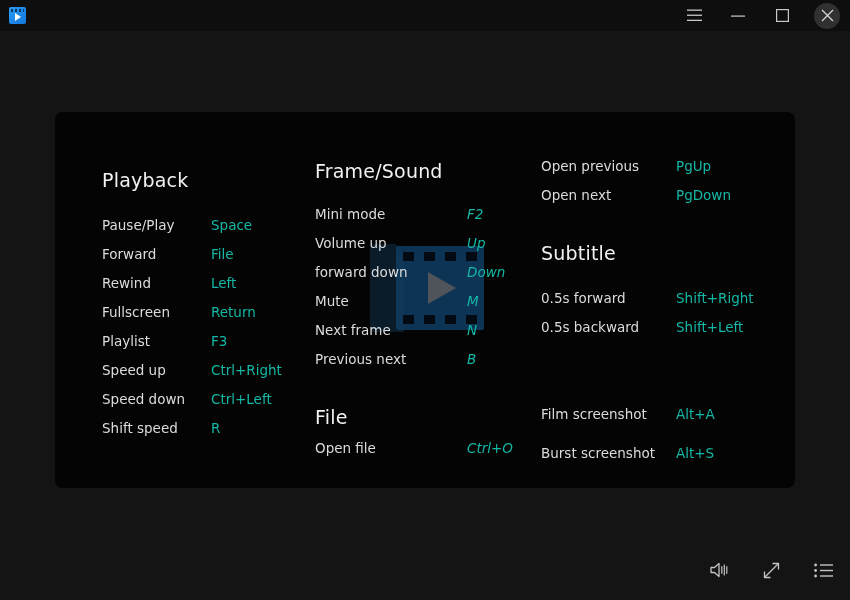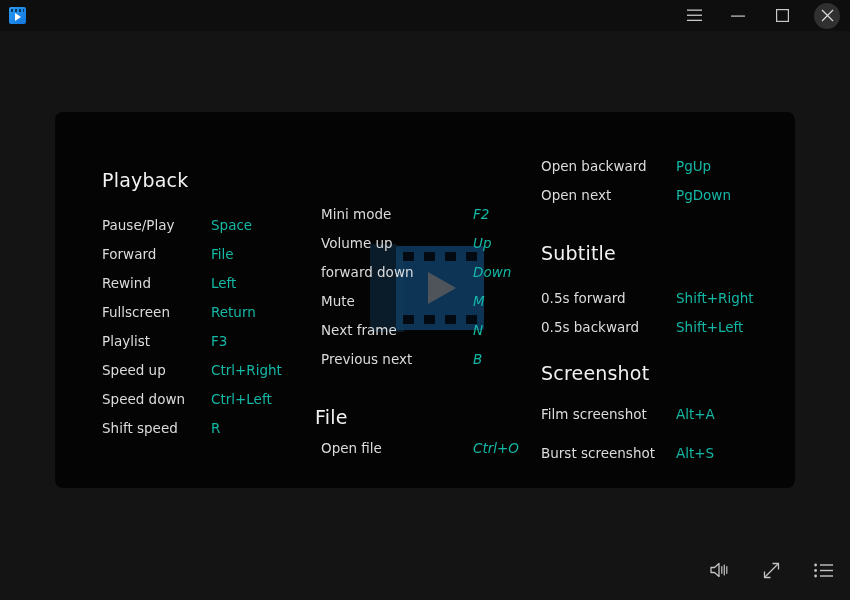--- a/index.html
+++ b/index.html
@@ -126,21 +126,21 @@
   .row .action { white-space: nowrap; }
   .row .keys { color: #14b8a6; white-space: nowrap; }
 
   
   .col-1 .section-title { position: absolute; left: 47px; top: 48px; }
   .col-1 .row { position: absolute; left: 47px; }
   .col-1 .row .keys { position: absolute; left: 109px; }
 
   
   .col-2 .section-title { position: absolute; left: 2px; top: 48px; }
-  .col-2 .row { position: absolute; left: 8px; justify-content: center; }
+  .col-2 .row { position: absolute; left: 2px; justify-content: center; }
   .col-2 .row .keys { position: absolute; left: 152px; font-style: italic; }
 
   
   .col-3 .section-title { position: absolute; left: 0px; }
   .col-3 .row { position: absolute; left: 0px; }
   .col-3 .row .keys { position: absolute; left: 135px; }
 
   
   .controlbar {
     position: absolute;
@@ -261,20 +261,21 @@
         <span class="action">Speed down</span>
         <span class="keys">Ctrl+Left</span>
       </div>
       <div class="row" style="top:299px">
         <span class="action">Shift speed</span>
         <span class="keys">R</span>
       </div>
     </div>
 
     <div class="col col-2">
+      <div class="section-title">Frame/Sound</div>
 
       <div class="row" style="top:94px">
         <span class="action">Mini mode</span>
         <span class="keys">F2</span>
       </div>
       <div class="row" style="top:123px">
         <span class="action">Volume up</span>
         <span class="keys">Up</span>
       </div>
       <div class="row" style="top:152px">
@@ -296,39 +297,38 @@
 
       <div class="section-title" style="position:absolute;left:2px;top:294px">File</div>
       <div class="row" style="top:328px">
         <span class="action">Open file</span>
         <span class="keys">Ctrl+O</span>
       </div>
     </div>
 
     <div class="col col-3">
       <div class="row" style="top:46px">
-        <span class="action">Open backward</span>
+        <span class="action">Open previous</span>
         <span class="keys">PgUp</span>
       </div>
       <div class="row" style="top:75px">
         <span class="action">Open next</span>
         <span class="keys">PgDown</span>
       </div>
 
       <div class="section-title" style="top:130px">Subtitle</div>
       <div class="row" style="top:178px">
         <span class="action">0.5s forward</span>
         <span class="keys">Shift+Right</span>
       </div>
       <div class="row" style="top:207px">
         <span class="action">0.5s backward</span>
         <span class="keys">Shift+Left</span>
       </div>
 
-      <div class="section-title" style="top:250px">Screenshot</div>
       <div class="row" style="top:294px">
         <span class="action">Film screenshot</span>
         <span class="keys">Alt+A</span>
       </div>
       <div class="row" style="top:333px">
         <span class="action">Burst screenshot</span>
         <span class="keys">Alt+S</span>
       </div>
     </div>
 

